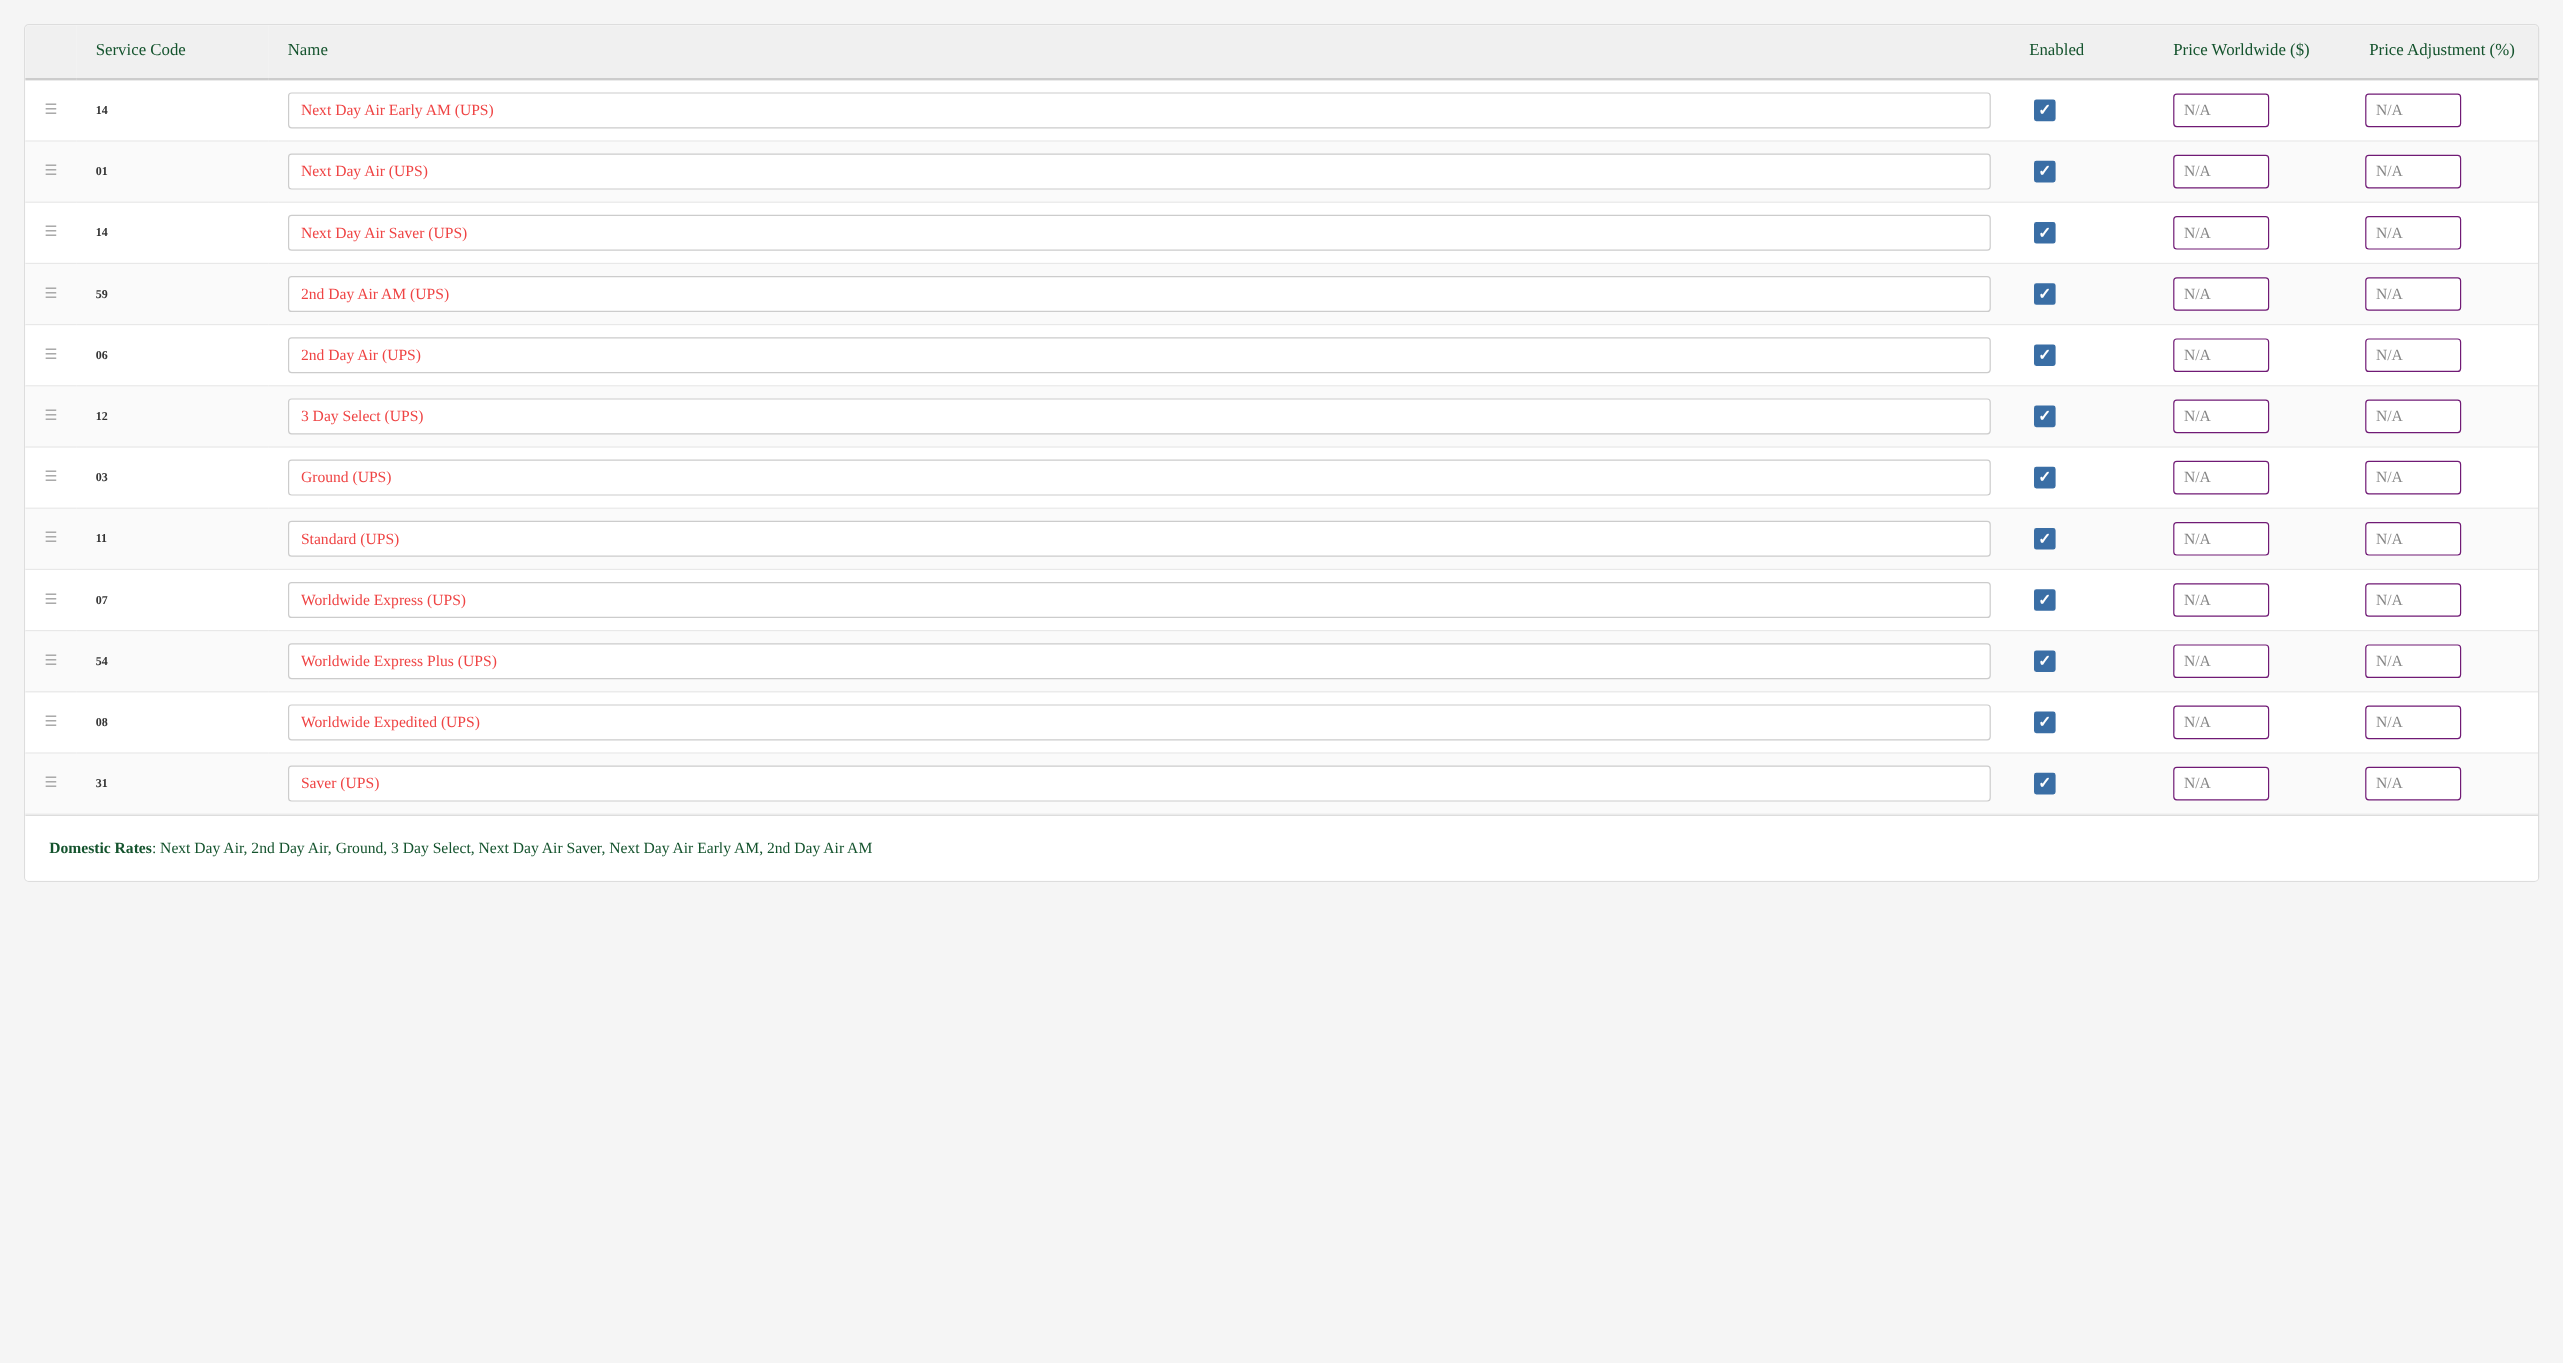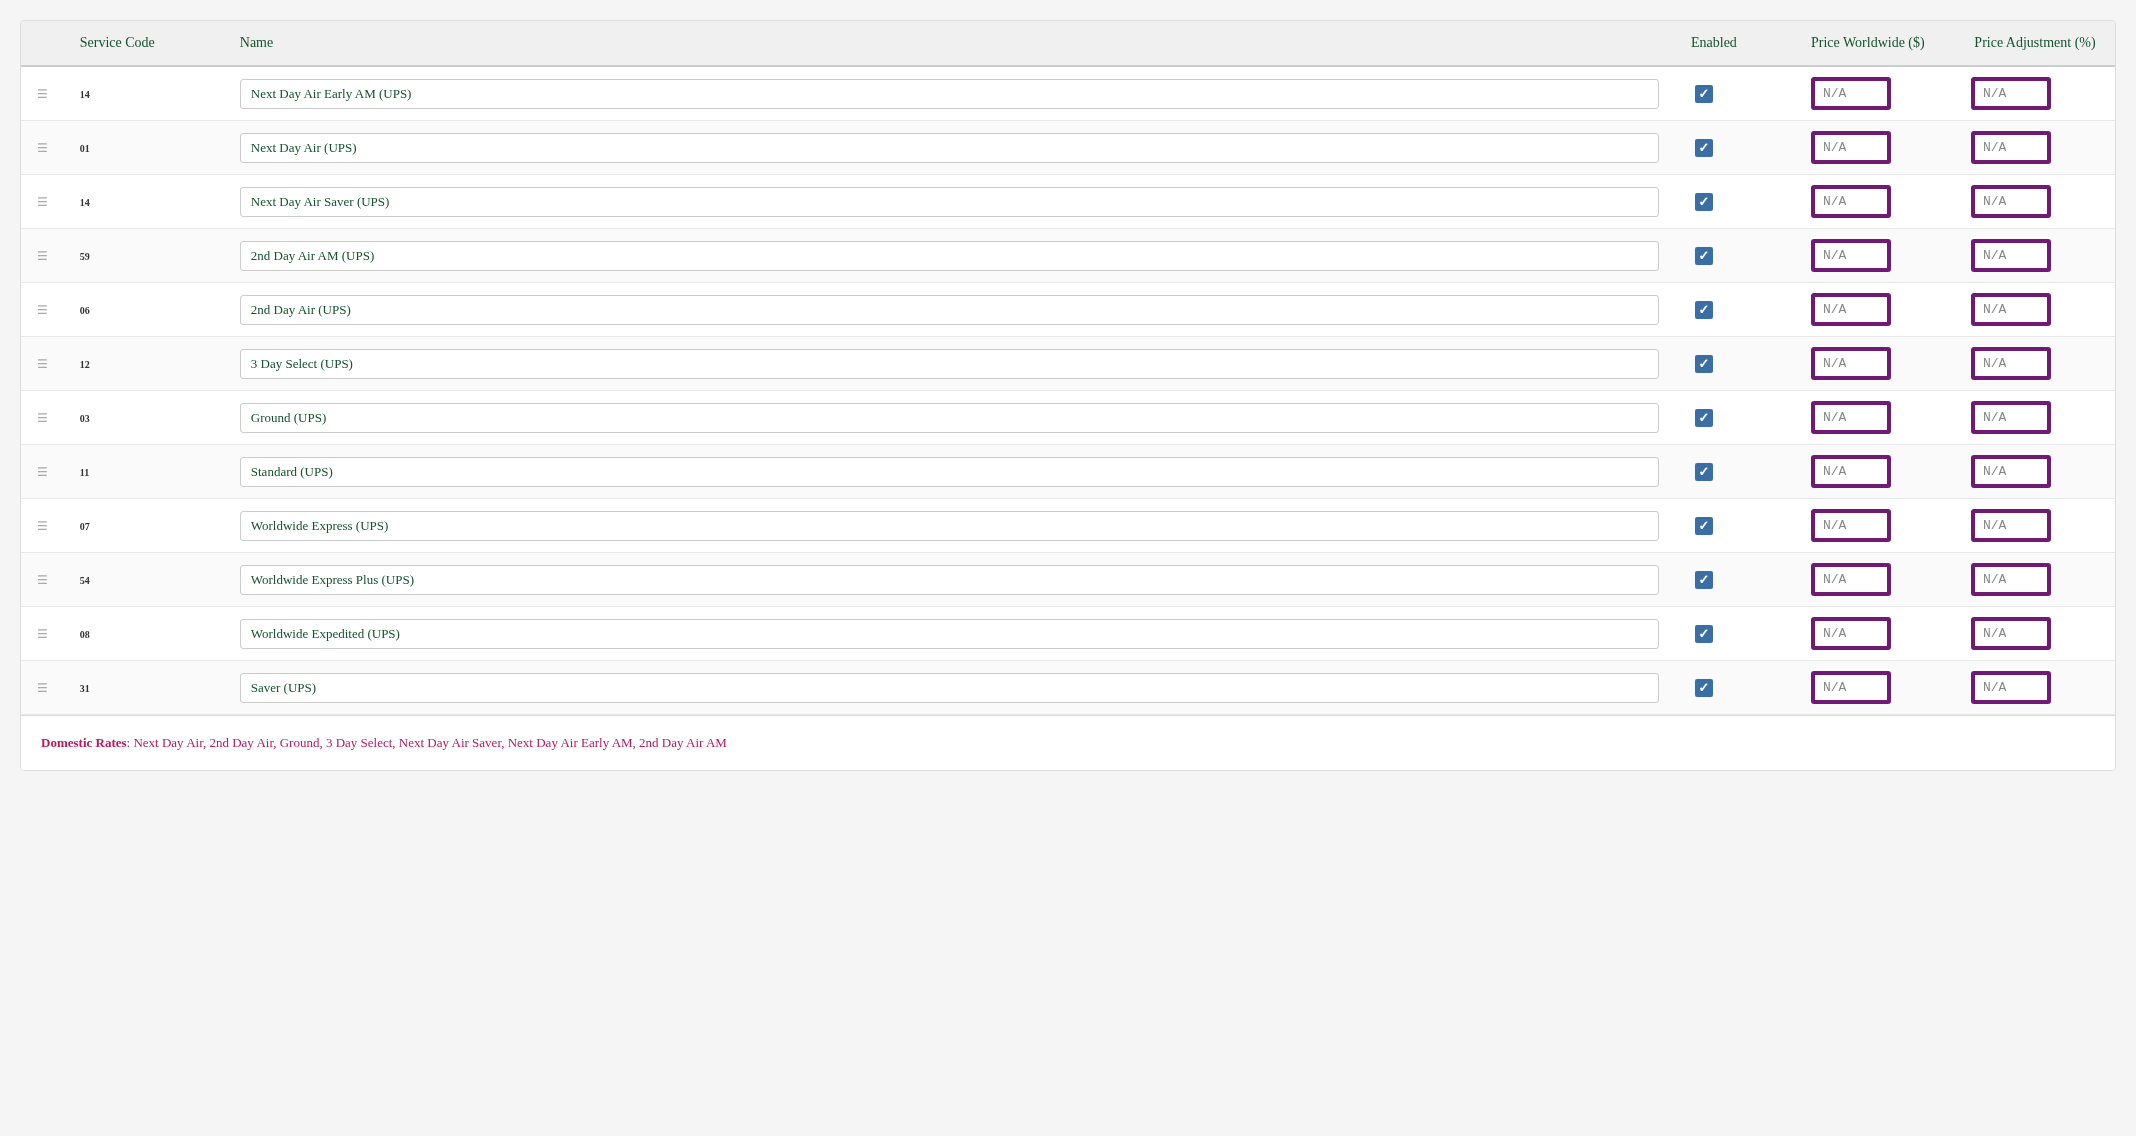--- a/index.html
+++ b/index.html
@@ -53,21 +53,21 @@
     .service-code {
       font-weight: bold;
       font-size: 10px;
     }
     .name-input {
       width: 100%;
       padding: 6px 10px;
       border: 1px solid #ccc;
       border-radius: 3px;
       font-size: 13px;
-      color: #14532d;
+      color: #ef4444;
       background: #fff;
       font-family: inherit;
     }
     .checkbox-cell {
       text-align: left;
       padding-left: 20px;
     }
     .custom-checkbox {
       width: 18px;
       height: 18px;
@@ -82,33 +82,33 @@
     .custom-checkbox::after {
       content: '✓';
       color: #fff;
       font-size: 13px;
       font-weight: bold;
       line-height: 1;
     }
     .price-input {
       width: 80px;
       padding: 5px 8px;
-      border: 4px solid #701a75;
+      border: 1px solid #701a75;
       border-radius: 3px;
       font-size: 13px;
       color: #888;
       background: #fff;
-      font-family: Liberation Mono, monospace;
+      font-family: Liberation Serif, serif;
     }
     .footer-notes {
       padding: 16px 20px;
       background: #fff;
       border-top: 1px solid #ddd;
       font-size: 13px;
-      color: #be185d;
+      color: #14532d;
       line-height: 1.7;
     }
     .footer-notes strong {
       font-weight: bold;
     }
     .col-code { width: 160px; }
     .col-name { width: auto; }
     .col-enabled { width: 120px; }
     .col-price-dollar { width: 160px; }
     .col-price-percent { width: 160px; text-align: center; }

